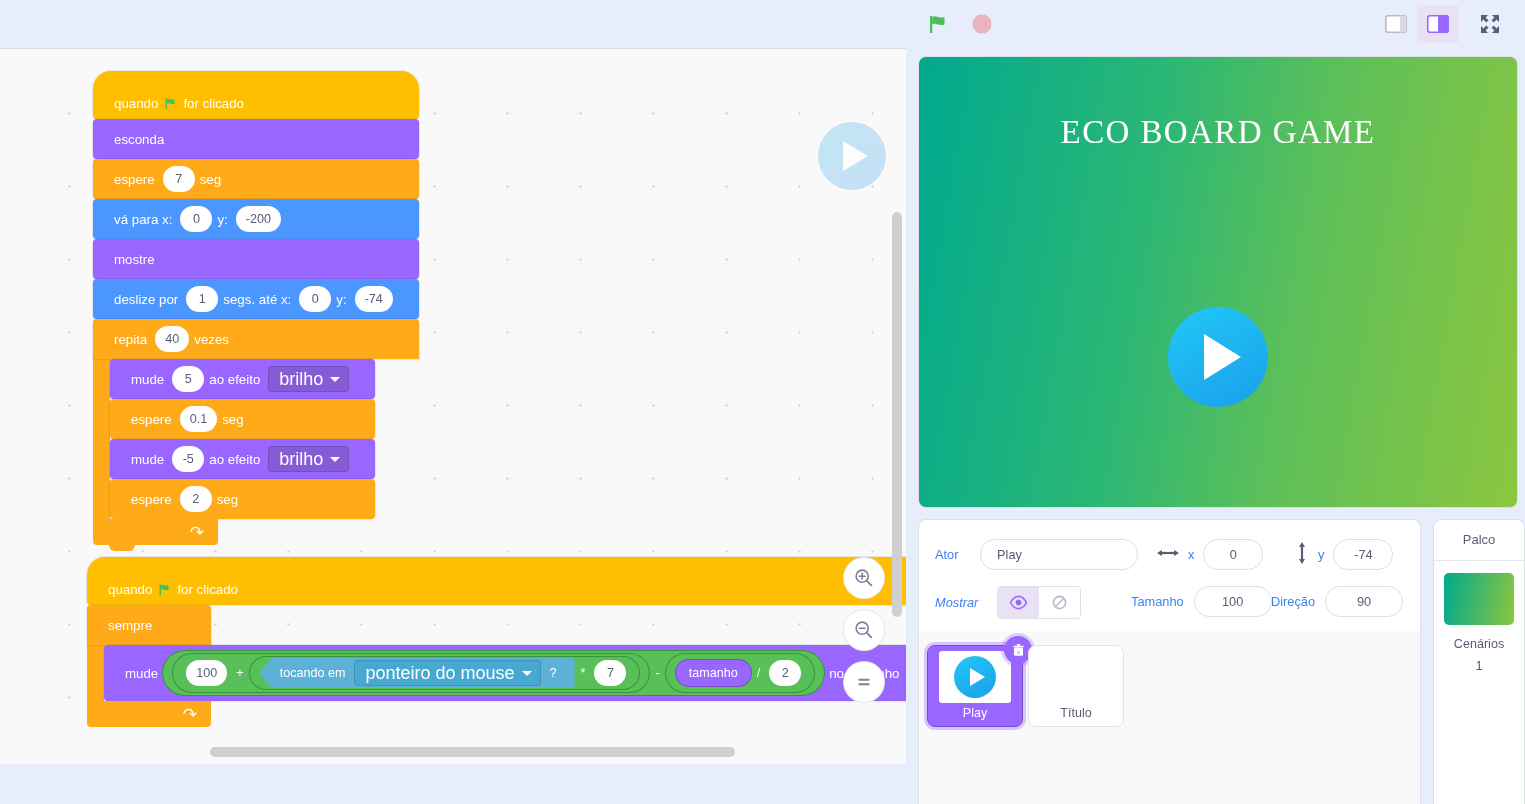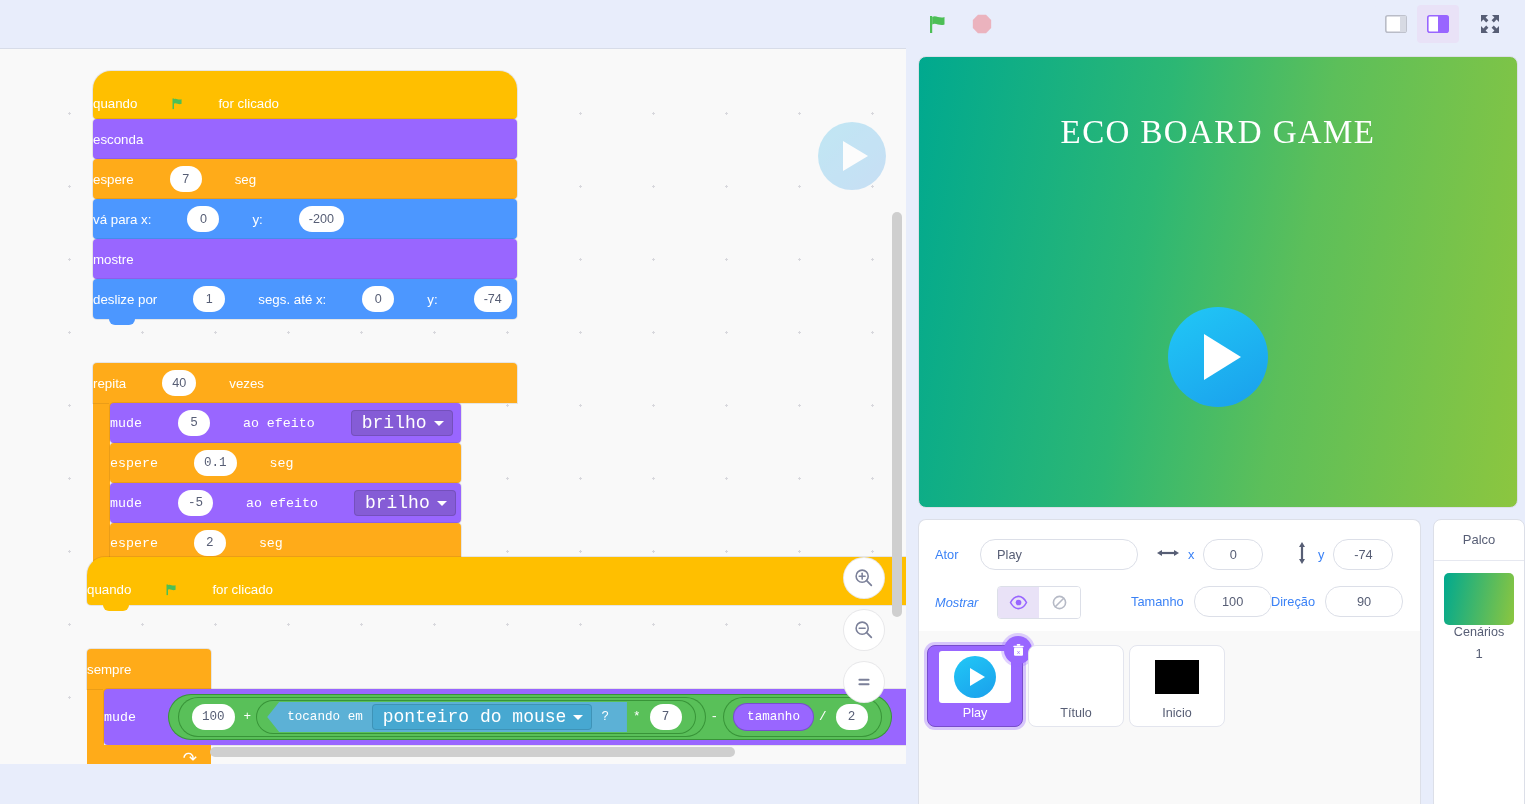--- a/index.html
+++ b/index.html
@@ -42,24 +42,23 @@
   }
   .ghost-play .tri {
     width: 0; height: 0; margin-left: 6px;
     border-left: 25px solid #fff; border-top: 15px solid transparent; border-bottom: 15px solid transparent;
   }
 
   
   .script { position: absolute; }
   .blk {
     position: relative; display: flex; align-items: center;
-    height: 40px; padding: 0 0; color: #fff;
+    height: 40px; padding: 0 21px; color: #fff;
     font-size: 13.3px; border-radius: 4px; white-space: nowrap;
     box-shadow: 0 0 0 1px rgba(0,0,0,0.08);
-    gap: 28px;
   }
   .blk.events { background: #ffbf00; }
   .blk.control { background: #ffab19; }
   .blk.looks { background: #9966ff; }
   .blk.motion { background: #4c97ff; }
   .blk > span { margin-right: 5px; }
   .blk > span:last-child { margin-right: 0; }
   .hat {
     border-radius: 18px 18px 4px 4px; padding-top: 4px; height: 48px; align-items: flex-end; padding-bottom: 8px;
   }
@@ -75,30 +74,30 @@
   .dropdown {
     display: inline-flex; align-items: center; gap: 7px;
     height: 26px; padding: 0 9px 0 11px; margin: 0 3px;
     border-radius: 4px; font-size: 18px; color: #fff;
   }
   .looks .dropdown { background: #855cd6; box-shadow: inset 0 0 0 1px rgba(0,0,0,.12); }
   .caret { width: 0; height: 0; border-left: 5px solid transparent; border-right: 5px solid transparent; border-top: 5px solid #fff; }
   .flagicon { display: inline-block; width: 15px; height: 15px; vertical-align: -2px; }
 
   
-  .cblock { position: relative; margin-top: 44px; }
+  .cblock { position: relative; }
   .c-top { border-radius: 4px 4px 0 0; }
   .c-arm { width: 17px; background: #ffab19; }
   .c-bot {
     position: relative; height: 26px; background: #ffab19;
     border-radius: 0 0 4px 4px; display: flex; align-items: center; justify-content: flex-start;
   }
   .c-bot .loop-arrow { position: absolute; font-size: 17px; color: #fff; }
   .c-body { display: flex; }
-  .c-inner { display: flex; flex-direction: column; font-family: Liberation Mono, monospace; }
+  .c-inner { display: flex; flex-direction: column; }
 
   
   .rep {
     display: inline-flex; align-items: center; height: 32px; padding: 0 10px;
     background: #59c059; border-radius: 16px; color: #fff; font-size: 12.6px;
     box-shadow: 0 0 0 1px #389438;
   }
   .rep .op { margin: 0 6px; font-size: 12.6px; }
   .bool {
     display: inline-flex; align-items: center; gap: 6px; height: 30px; padding: 0 13px;
@@ -204,21 +203,21 @@
   .mini-black { width: 44px; height: 34px; background: #000; }
 
   
   .stage-col {
     position: absolute; left: 515px; top: 471px; width: 92px; height: 333px;
     background: #fff; border: 1px solid #dcdfe8; border-radius: 8px;
     display: flex; flex-direction: column; align-items: center;
   }
   .stage-col .hdr { font-size: 13px; color: #575e75; padding: 12px 0 13px; width: 100%; text-align: center; border-bottom: 1px solid #e6e8f0; }
   .stage-col .bthumb { width: 70px; height: 52px; border-radius: 5px; margin-top: 12px; background: linear-gradient(100deg,#00a98f,#8cc63f); }
-  .stage-col .cap { font-size: 12.6px; color: #575e75; }
+  .stage-col .cap { font-size: 12.6px; color: #575e75; margin-top: 12px; }
   .stage-col .cnt { font-size: 13px; color: #575e75; margin-top: 7px; }
 </style>
 </head>
 <body>
 
 <div class="app">
 
   <div class="menubar">
     <div class="controls-group">
       <div class="flag-btn">
@@ -539,26 +538,20 @@
           <div class="sname">Play</div>
         </div>
 
         <div class="sprite">
           <div class="thumb">
             <span class="mini-title">ECO BOARD GAME</span>
           </div>
           <div class="sname">Título</div>
         </div>
 
-        <div class="sprite">
-          <div class="thumb">
-            <div class="mini-black"></div>
-          </div>
-          <div class="sname">Inicio</div>
-        </div>
       </div>
     </div>
 
     <div class="stage-col">
       <div class="hdr">Palco</div>
       <div class="bthumb"></div>
       <div class="cap">Cenários</div>
       <div class="cnt">1</div>
     </div>
 

